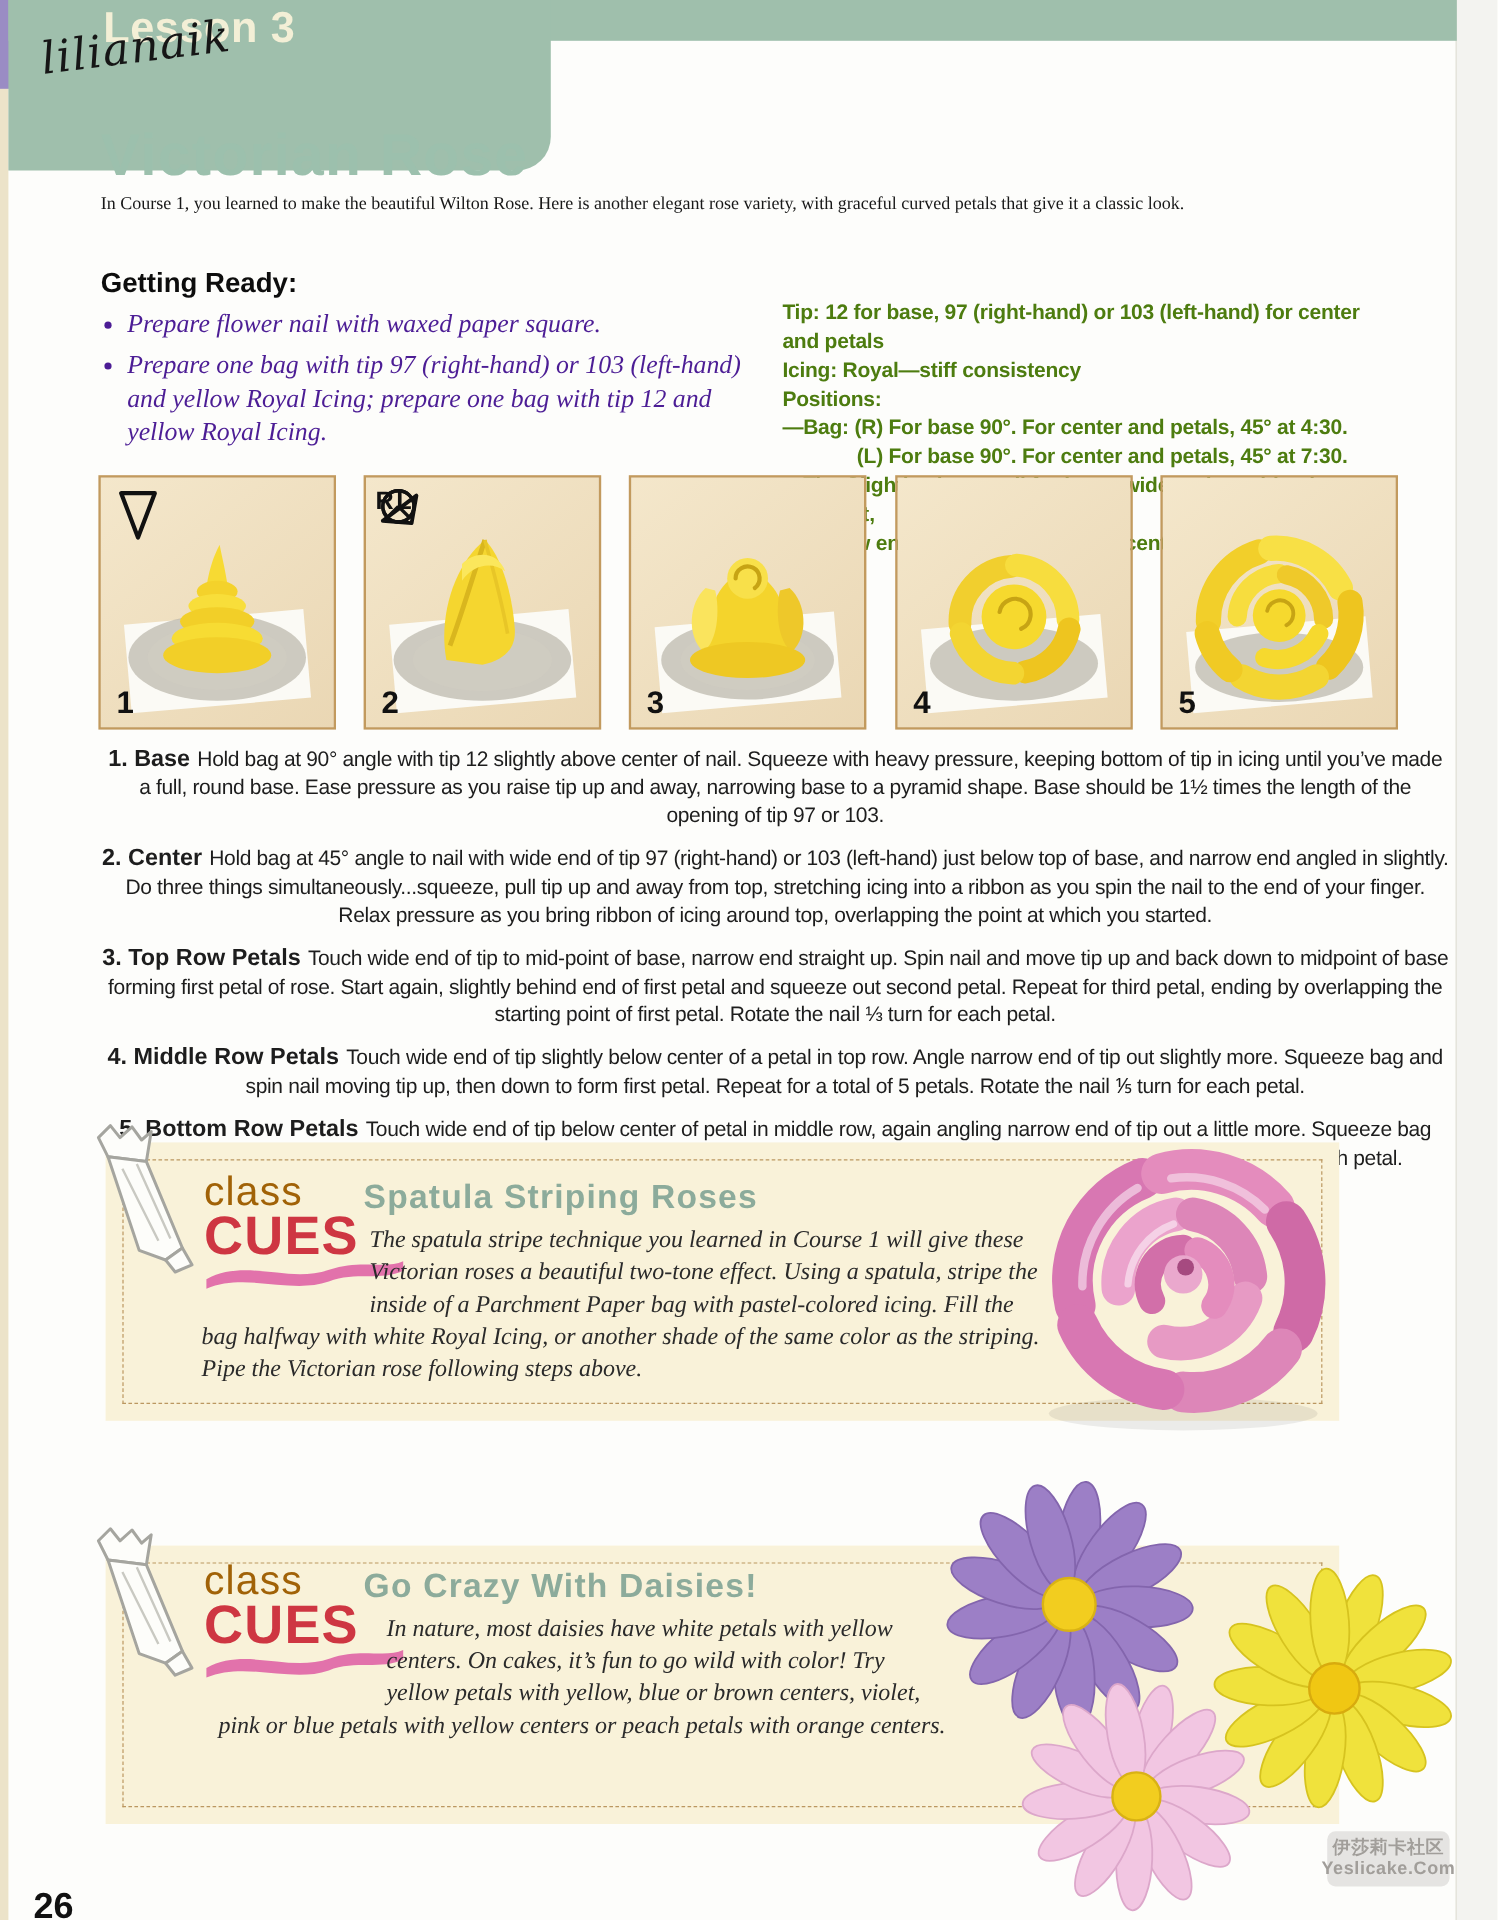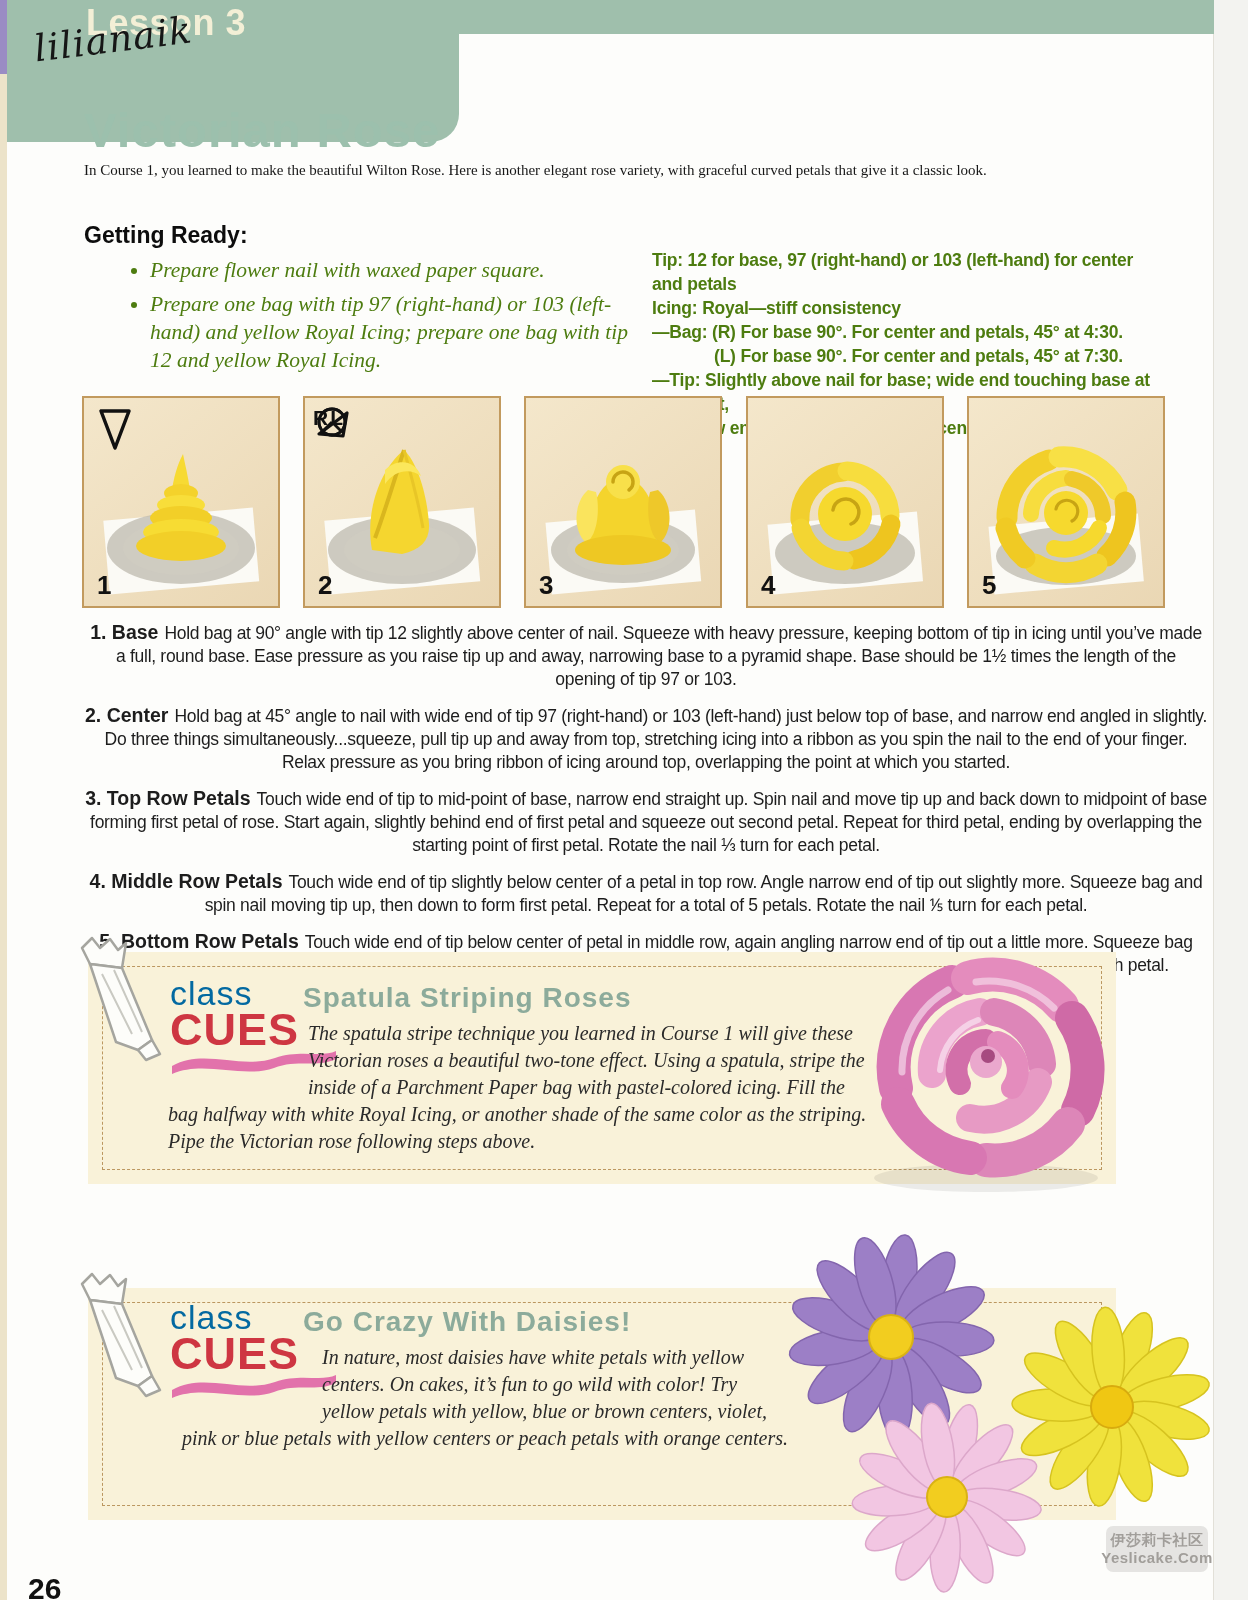--- a/index.html
+++ b/index.html
@@ -23,21 +23,21 @@
   .signature{left:34px;top:18px;font-family:"DejaVu Serif",serif;font-style:italic;font-size:37px;color:#161616;transform:rotate(-7deg);letter-spacing:1px;}
 
   
   .title{left:84px;top:102px;font-size:49px;font-weight:bold;color:#9cc0ad;letter-spacing:1px;}
   .intro{left:84px;top:160px;width:1050px;font-family:"Liberation Serif",serif;font-size:15px;line-height:1.42;color:#181818;}
 
   
   .gr{left:84px;top:222px;width:565px;}
   .gr-h{font-size:23px;font-weight:bold;color:#0d0d0d;}
   .gr-ul{margin:8px 0 0 0;padding:0 0 0 22px;}
-  .gr-ul li{font-family:"Liberation Serif",serif;font-style:italic;font-size:21.5px;line-height:1.3;color:#4d7c0f;margin-bottom:6px;margin-left:44px;}
+  .gr-ul li{font-family:"Liberation Serif",serif;font-style:italic;font-size:21.5px;line-height:1.3;color:#4c1d95;margin-bottom:6px;}
 
   
   .spec{left:652px;top:221px;width:505px;font-size:17.5px;font-weight:bold;line-height:1.37;color:#4d7c0f;letter-spacing:-0.2px;margin-top:28px;}
   .spec .ind-l{padding-left:62px;}
   .spec .ind-s{padding-left:16px;}
 
   
   .photo{top:396px;width:198px;height:212px;background:linear-gradient(140deg,#f4e7cb,#ead7b4);border:2px solid #c29a5e;box-sizing:border-box;}
   .photo svg{position:absolute;left:0;top:0;}
   .photo-num{position:absolute;left:13px;bottom:5px;font-size:26px;font-weight:bold;color:#111;}
@@ -46,21 +46,21 @@
 
   
   .steps{left:84px;top:620px;width:1124px;color:#1d1d1d;}
   .steps p{margin:0 0 12px 0;font-size:17.5px;line-height:1.3;letter-spacing:-0.3px;text-align:center;}
   .step-label{font-size:19.5px;font-weight:bold;letter-spacing:0;margin-right:6px;}
 
   
   .cue-bg{left:88px;width:1028px;height:232px;background:#f9f2d9;}
   .cue-dash{position:absolute;left:14px;top:14px;right:14px;bottom:14px;border:1px dashed #bb9760;}
   .cue-logo{width:170px;}
-  .cue-logo .l1{font-size:34px;color:#0369a1;letter-spacing:1px;line-height:.9;}
+  .cue-logo .l1{font-size:34px;color:#a16207;letter-spacing:1px;line-height:.9;}
   .cue-logo .l2{font-size:45px;font-weight:bold;color:#ce3642;letter-spacing:1px;line-height:1;margin-top:-2px;}
   .cue-head{font-size:28px;font-weight:bold;color:#8cab9b;letter-spacing:1px;}
   .cue-body{font-family:"Liberation Serif",serif;font-style:italic;font-size:20px;line-height:27px;color:#2a2a2a;}
   .sp-l{float:left;width:140px;height:74px;}
   .sp-r{float:right;width:70px;height:74px;}
   .z2{z-index:2;}
 
   
   .pagenum{left:28px;top:1572px;font-size:30px;font-weight:bold;color:#111;}
   .wm{left:1106px;top:1526px;width:102px;height:46px;background:rgba(168,165,160,.28);border-radius:7px;
@@ -86,20 +86,21 @@
   <div class="gr-h">Getting Ready:</div>
   <ul class="gr-ul">
     <li>Prepare flower nail with waxed paper square.</li>
     <li>Prepare one bag with tip 97 (right-hand) or 103 (left-hand) and yellow Royal Icing; prepare one bag with tip 12 and yellow Royal Icing.</li>
   </ul>
 </div>
 
 <div class="abs spec">
   <div>Tip: 12 for base, 97 (right-hand) or 103 (left-hand) for center and petals</div>
   <div>Icing: Royal—stiff consistency</div>
+  <div>Positions:</div>
   <div>—Bag: (R) For base 90°. For center and petals, 45° at 4:30.</div>
   <div class="ind-l">(L) For base 90°. For center and petals, 45° at 7:30.</div>
   <div>—Tip: Slightly above nail for base; wide end touching base at midpoint,</div>
   <div class="ind-s">narrow end up and in slightly for center and petals</div>
 </div>
 
 <div class="abs photo" style="left:82px;">
   <svg width="194" height="208" viewBox="0 0 194 208">
     <rect x="22" y="116" width="150" height="74" fill="#fbfaf5" transform="rotate(-5 97 150)"></rect>
     <ellipse cx="97" cy="150" rx="74" ry="36" fill="#bdbaae" opacity="0.75"></ellipse>

